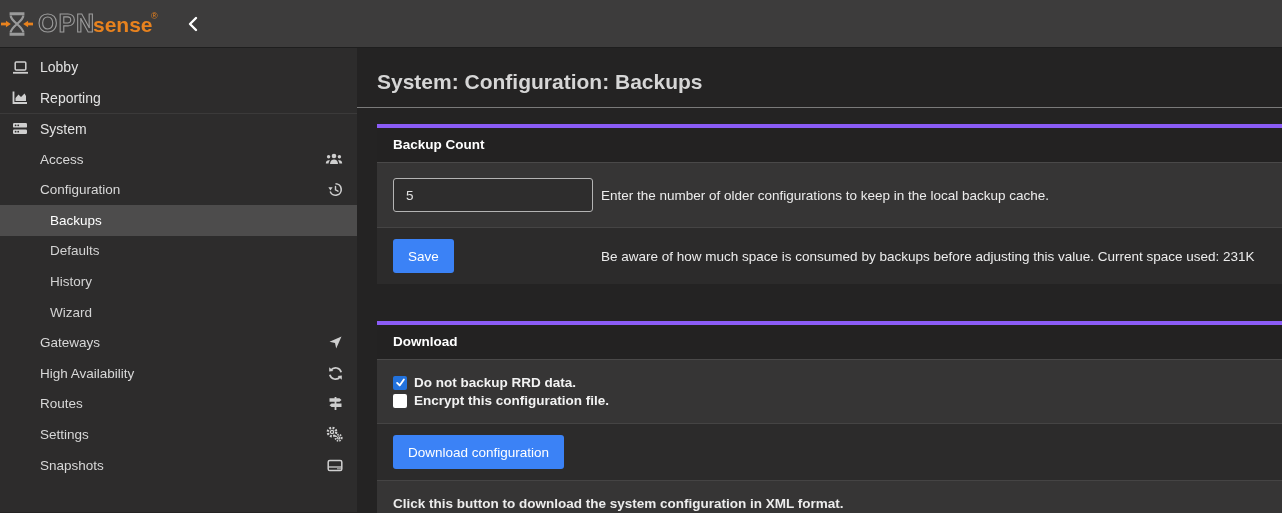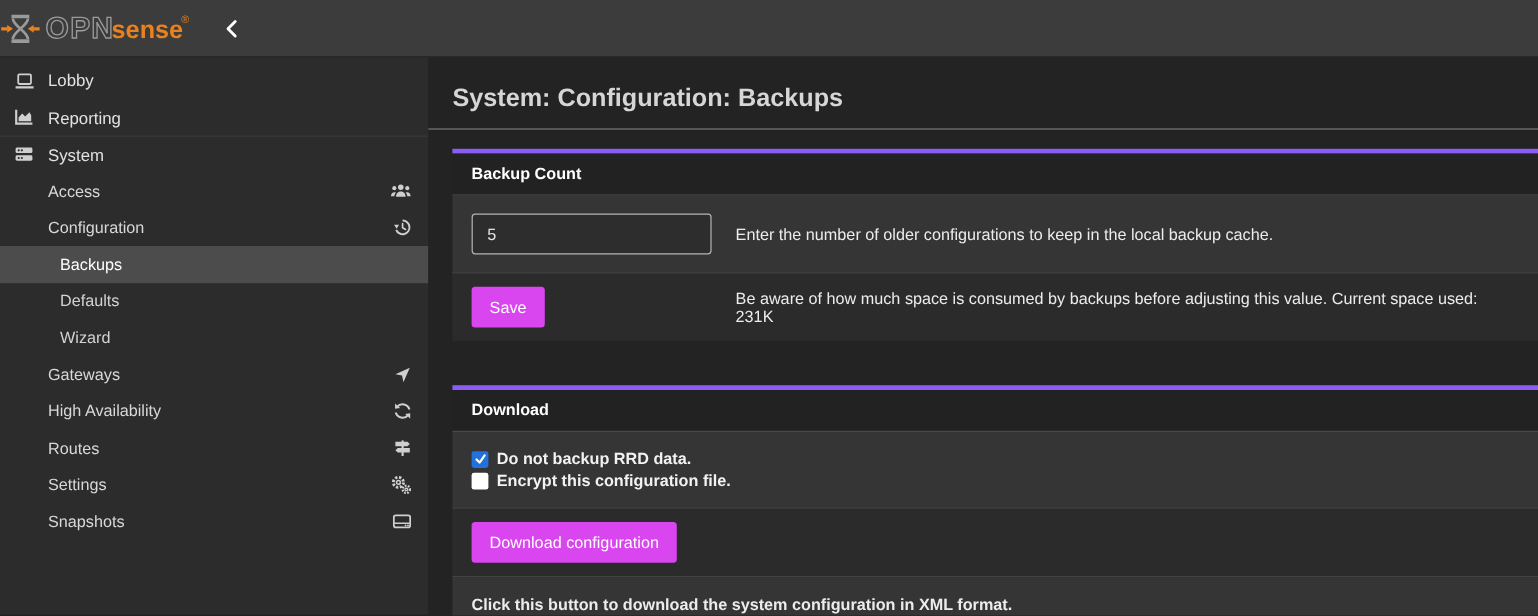--- a/index.html
+++ b/index.html
@@ -60,24 +60,24 @@
 
   .row-field { padding:15px 16px; }
   .row-action { padding:11px 16px; }
   .field-col { width:200px; flex:none; }
   input.text {
     width:200px; height:34px;
     background:#2e2d2d; border:1px solid #b4b4b4; border-radius:3px;
     color:#e0e0e0; font-size:13.5px; padding:0 12px;
     font-family:inherit;
   }
-  .help { color:#ececec; font-size:13.5px; margin-left:20px; }
+  .help { color:#ececec; font-size:13.5px; margin-left:8px; }
 
   .btn {
-    display:inline-block; background:#d946ef; color:#fff;
+    display:inline-block; background:#3b82f6; color:#fff;
     border:none; border-radius:3px; height:34px; padding:0 15px;
     font-size:13.5px; font-family:inherit; cursor:pointer;
   }
 
   .cb-row { display:block; padding:12px 16px; }
   .cb-line { display:flex; align-items:center; margin:3px 0; cursor:pointer; }
   .checkbox {
     width:14px; height:14px; border-radius:2px; margin-right:7px;
     background:#ffffff; display:flex; align-items:center; justify-content:center; flex:none;
   }
@@ -179,20 +179,23 @@
     </div>
 
     <div class="nav-item lvl3 active">
       <span>Backups</span>
     </div>
 
     <div class="nav-item lvl3">
       <span>Defaults</span>
     </div>
 
+    <div class="nav-item lvl3">
+      <span>History</span>
+    </div>
 
     <div class="nav-item lvl3">
       <span>Wizard</span>
     </div>
 
 
     <div class="nav-item lvl2">
       <span>Gateways</span>
       <span class="ricon">
         <svg width="15" height="15" viewBox="0 0 15 15">

